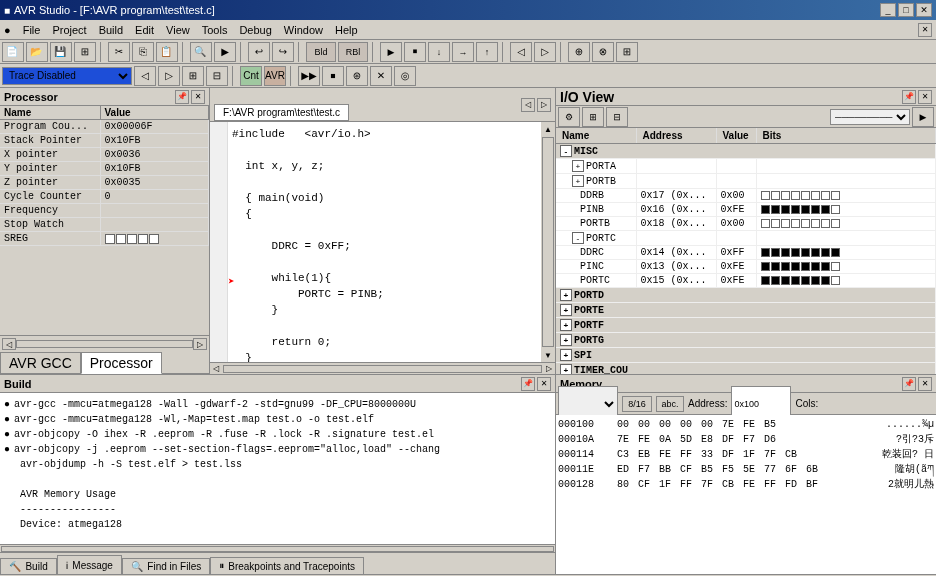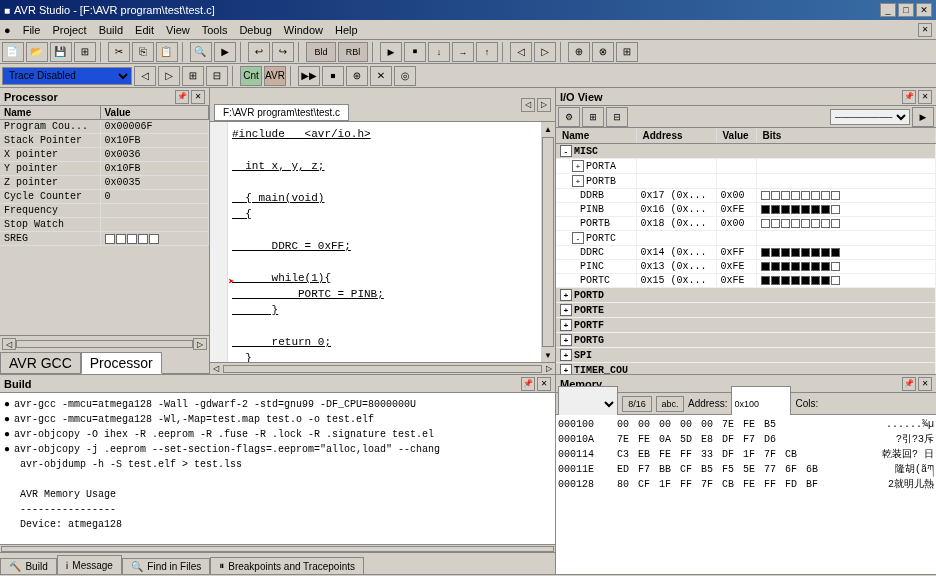--- a/index.html
+++ b/index.html
@@ -43,21 +43,21 @@
 
     
     #code-panel { flex: 1; display: flex; flex-direction: column; border-right: 1px solid #888; background: #fff; }
     #code-tabs { display: flex; background: #d4d0c8; border-bottom: 1px solid #888; align-items: center; justify-content: space-between; padding: 0 4px; }
     .code-tab { background: #d4d0c8; border: 1px solid #888; padding: 2px 8px; font-size: 10px; font-family: 'Tahoma', sans-serif; cursor: pointer; }
     .code-tab.active { background: #fff; margin-top: 16px; }
 
     
     #right-panel { width: 380px; display: flex; flex-direction: column; }
     #io-header { background: #d4d0c8; border-bottom: 1px solid #888; padding: 2px 4px; display: flex; align-items: center; justify-content: space-between; height: 18px; }
-    #io-header span { font-family: 'Tahoma', sans-serif; font-size: 11px; font-weight: bold; }
+    #io-header span { font-family: 'Tahoma', sans-serif; font-size: 14px; font-weight: bold; }
     #io-toolbar { background: #d4d0c8; height: 22px; border-bottom: 1px solid #888; display: flex; align-items: center; padding: 0 2px; gap: 2px; }
     #io-table-container { flex: 1; overflow: auto; background: #fff; }
     #io-table { width: 100%; border-collapse: collapse; }
     #io-table th { background: #d4d0c8; border-bottom: 1px solid #888; border-right: 1px solid #ddd; padding: 2px 6px; font-family: 'Tahoma', sans-serif; font-size: 10px; text-align: left; position: sticky; top: 0; }
     #io-table td { border-bottom: 1px solid #eee; border-right: 1px solid #eee; padding: 1px 4px; font-size: 10px; font-family: 'Courier New', monospace; }
     .io-group { font-weight: bold; background: #d4d0c8 !important; }
     .bits-cell { display: flex; gap: 1px; align-items: center; }
     .bit-box { width: 9px; height: 9px; border: 1px solid #666; background: #fff; display: inline-block; }
     .bit-box.on { background: #000; }
     .indent { padding-left: 16px !important; }
@@ -262,21 +262,21 @@
 
   <div id="code-panel">
     <div id="code-tabs">
       <div class="code-tab active">F:\AVR program\test\test.c</div>
       <div style="display:flex;gap:2px;margin-left:auto;">
         <button style="width:14px;height:14px;font-size:8px;border:1px solid #888;background:#d4d0c8;">◁</button>
         <button style="width:14px;height:14px;font-size:8px;border:1px solid #888;background:#d4d0c8;">▷</button>
       </div>
     </div>
     <div id="code-wrapper" style="display:flex;flex:1;overflow:hidden;">
-      <div style="display:flex;flex:1;overflow:auto;text-decoration:underline;">
+      <div style="display:flex;flex:1;overflow:auto;">
         <div style="background:#f0f0f0;border-right:1px solid #ddd;padding:4px 2px;font-family:'Courier New',monospace;font-size:11px;line-height:16px;color:#666;min-width:18px;text-align:right;">
         </div>
         <div style="position:relative;flex:1;">
           <pre style="padding:4px;font-family:'Courier New',monospace;font-size:11px;line-height:16px;margin:0;background:#fff;">#include   &lt;avr/io.h&gt;
 
   int x, y, z;
 
   { main(void)
   {
 

